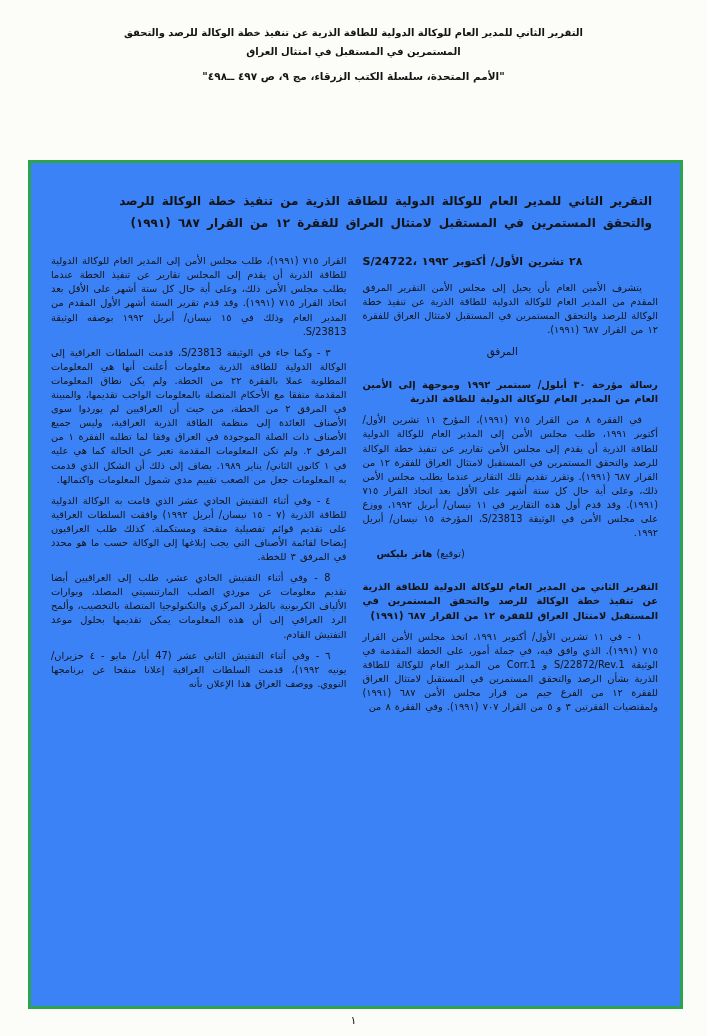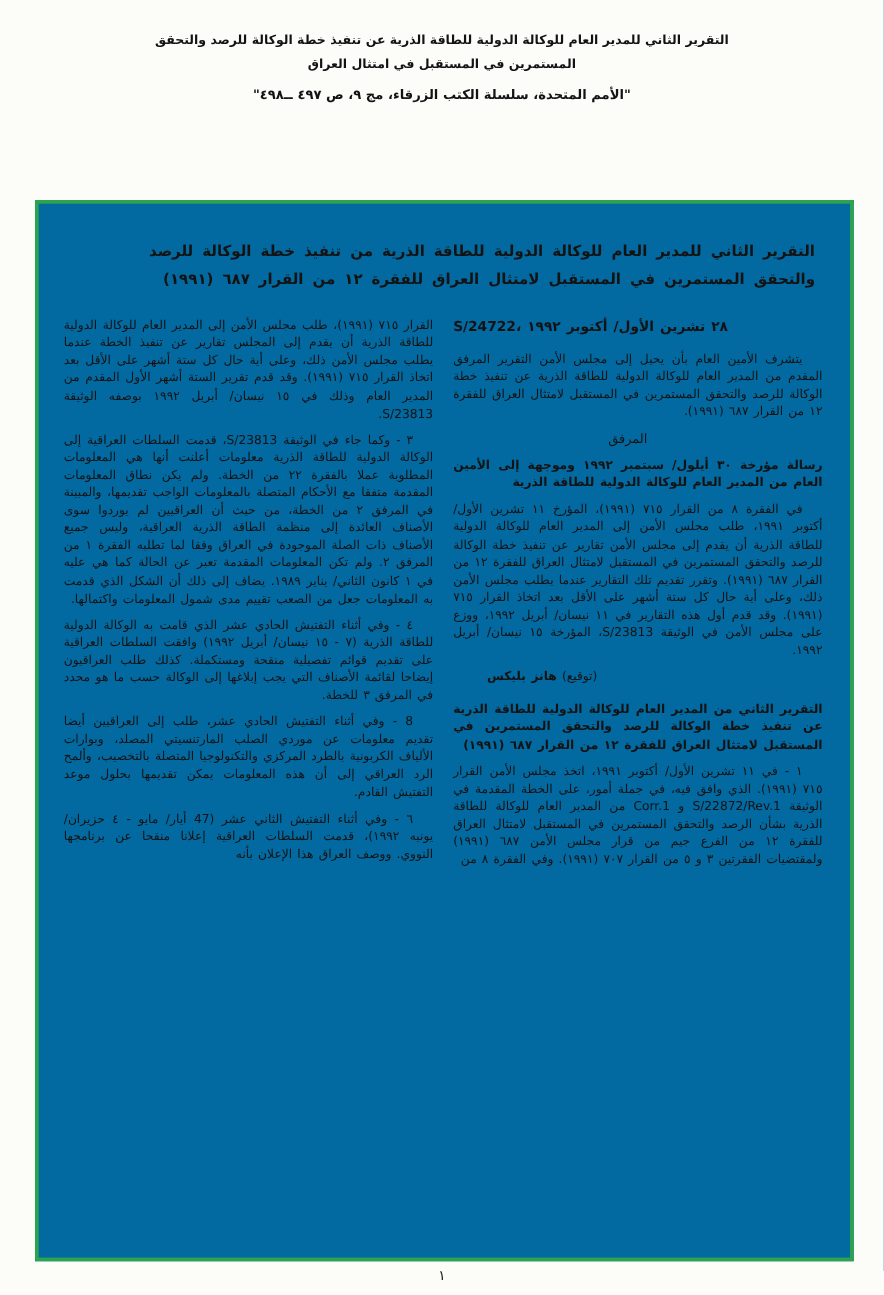--- a/index.html
+++ b/index.html
@@ -13,21 +13,21 @@
   }
   .page-header { text-align: center; padding-top: 24px; direction: rtl; }
   .h-line { font-weight: bold; font-size: 10px; line-height: 1.85; }
   .h-src  { font-size: 10.5px; font-weight: bold; margin-top: 9px; }
 
   .doc-frame {
     position: absolute;
     left: 28px; top: 160px;
     width: 655px; height: 849px;
     border: 3px solid #2ca34f;
-    background: #0369a1;
+    background: #3b82f6;
     padding: 28px 22px 10px 20px;
     overflow: hidden;
     direction: rtl;
   }
   .doc-title {
     font-size: 12px; font-weight: bold;
     text-align: right; line-height: 1.8;
     word-spacing: 3px;
     margin: 0 6px 20px 46px;
   }
@@ -39,26 +39,26 @@
     text-align: justify;
     word-spacing: 1px;
   }
   .ref-line {
     direction: ltr; text-align: left;
     font-size: 11px; font-weight: bold;
     margin-bottom: 11px;
   }
   .para { margin-bottom: 7px; text-indent: 16px; }
   .para.cont { text-indent: 0; }
-  .para.bold { font-weight: bold; }
+  .para.bold { font-weight: bold; margin-top: 19px; }
   .sec-heading {
     font-size: 10.3px; font-weight: normal;
     text-align: center; margin: 5px 16px 7px 0;
   }
-  .sig-line { text-align: left; margin: 2px 0 12px 27px; text-indent: 0; }
+  .sig-line { text-align: left; margin: 2px 0 12px 14px; text-indent: 0; }
   .sig-name { font-weight: bold; }
   .page-number {
     position: absolute; left: 0; right: 0; top: 1014px;
     text-align: center; font-size: 11px;
   }
 </style>
 </head>
 <body>
 
 <header class="page-header">

